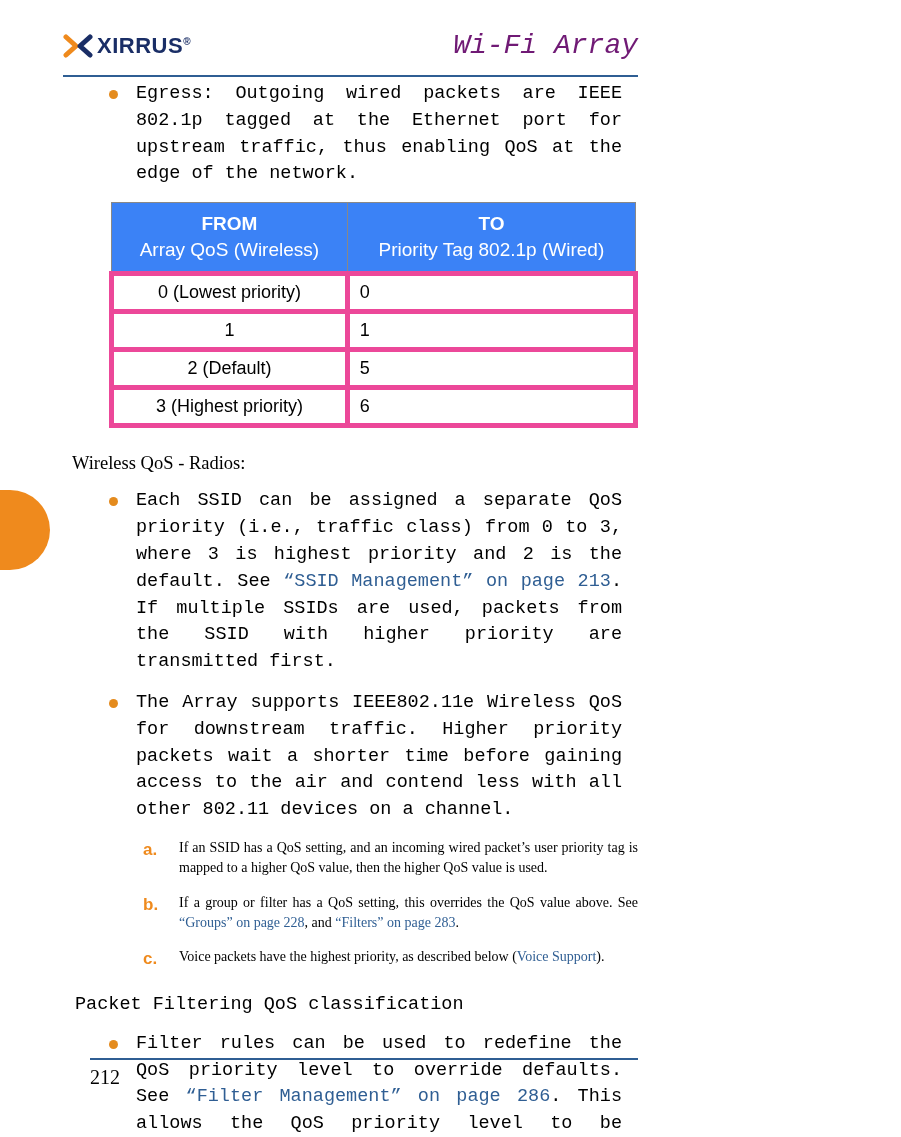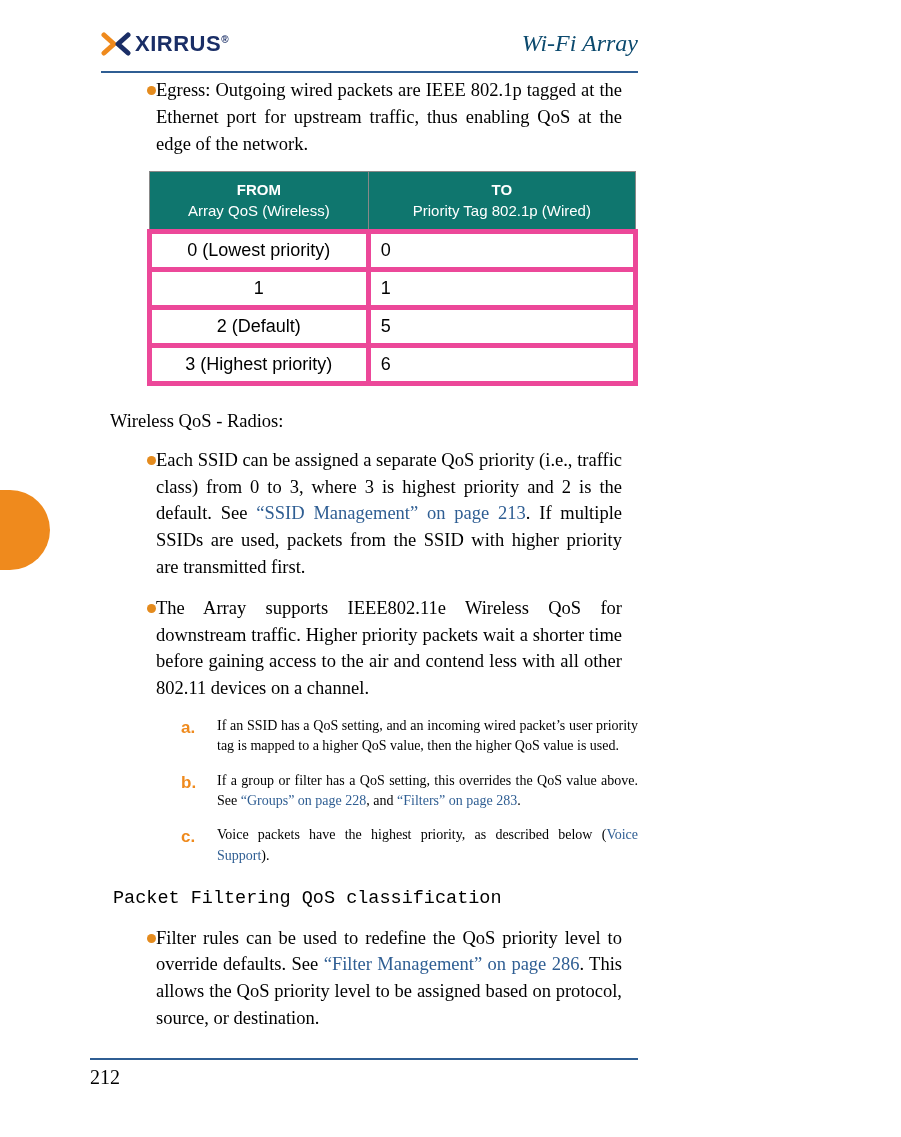--- a/index.html
+++ b/index.html
@@ -12,37 +12,37 @@
     font-family: "Book Antiqua", Palatino, "Palatino Linotype", Georgia, serif;
     color: #000;
     overflow: hidden;
     position: relative;
   }
   .page {
     position: relative;
     width: 728px;
     height: 1137px;
     box-sizing: border-box;
-    padding: 30px 90px 0 101px;
+    padding: 30px 90px 0 63px;
   }
   .top-rule {
     border-top: 2px solid #2f5e93;
     margin: 12px 0 4px 0;
   }
   .header-row {
     display: flex;
     justify-content: space-between;
     align-items: center;
     margin-bottom: 14px;
   }
   .header-brand {
-    color: #0c4a6e;
+    color: #701a75;
     font-style: italic;
-    font-family: Liberation Serif, serif;
-    font-size: 24px;
+    font-family: Liberation Mono, monospace;
+    font-size: 28px;
   }
   .logo {
     display: inline-flex;
     align-items: center;
     gap: 4px;
   }
   .logo-mark {
     width: 30px; height: 24px;
     display: inline-flex;
     align-items: center;
@@ -62,21 +62,23 @@
   }
 
   .body-text {
     font-size: 18.5px;
     line-height: 1.45;
     text-align: justify;
   }
 
   .bullet-row {
     display: flex;
+    gap: 18px;
     margin: 0 16px 14px 46px;
+    font-family: Liberation Mono, monospace;
   }
   .bullet-row.tight { margin-bottom: 6px; }
   .bullet-dot {
     flex: 0 0 auto;
     width: 9px;
     height: 9px;
     border-radius: 50%;
     background: #e48b1e;
     margin-top: 9px;
   }
@@ -92,25 +94,25 @@
   }
 
   table.qos {
     border-collapse: collapse;
     width: 100%;
     margin: 4px 0 22px 46px;
     width: calc(100% - 46px);
     font-size: 18px;
   }
   table.qos th {
-    background: #0f766e;
+    background: #3b82f6;
     color: #ffffff;
     font-weight: normal;
     font-family: Arial, Helvetica, sans-serif;
-    font-size: 15px;
+    font-size: 19px;
     padding: 8px 6px;
     line-height: 1.35;
     border: 1px solid #888;
   }
   table.qos th .th-line1 { font-weight: bold; display: block; }
   table.qos td {
     border: 5px solid #ec4899;
     padding: 6px 10px;
     font-family: Liberation Sans, sans-serif;
   }

